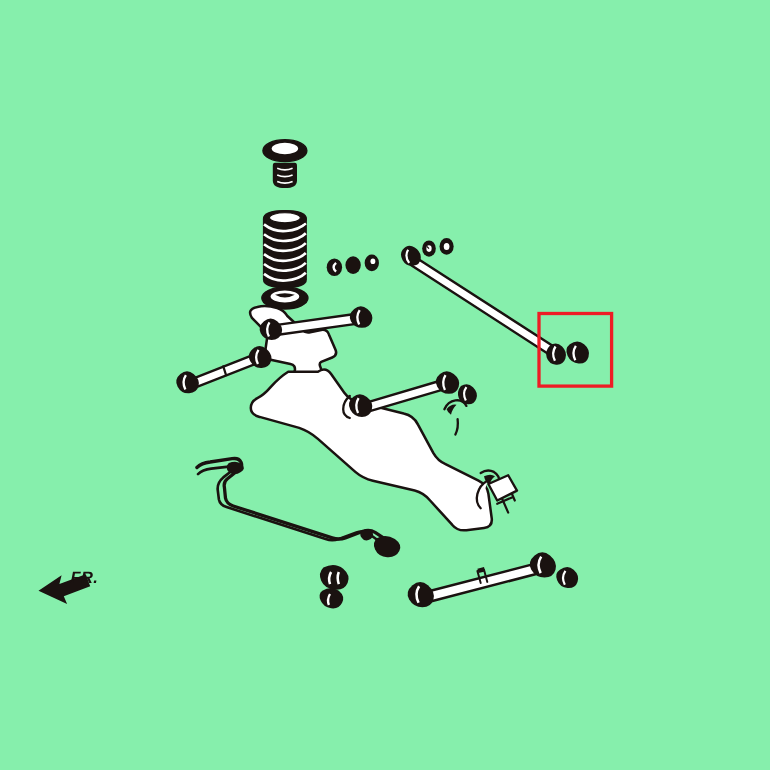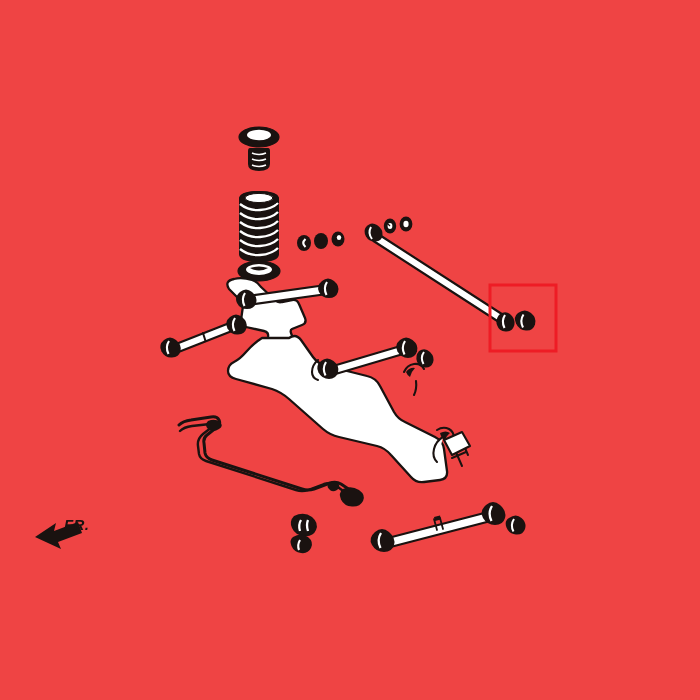--- a/index.html
+++ b/index.html
@@ -53,21 +53,21 @@
     font-size: 15px;
     font-weight: bold;
     font-style: italic;
     fill: #1a1210;
     letter-spacing: 0.4px;
   }
 </style>
 </head>
 <body>
 
-<div id="diagram-root" style="background: #ef4444;">
+<div id="diagram-root" style="background: #86efac;">
 
   <svg id="diagram-svg" viewBox="0 0 700 700" xmlns="http://www.w3.org/2000/svg">
 
     <g>
 
       <g>
         <ellipse class="ink-fill" cx="259" cy="137" rx="20" ry="10"></ellipse>
         <ellipse cx="259" cy="135" rx="12" ry="5.2" fill="#ffffff"></ellipse>
         <path class="ink-fill" d="M249 136 l2.4 5.6 M254.5 136.6 l1.7 5.6 M260 136.8 l1.2 5.6 M265 136.4 l0.6 5.4" stroke="#1a1210" stroke-width="1.9" fill="none"></path>
         <ellipse class="ink-stroke" cx="259" cy="137" rx="20" ry="10" stroke-width="1.2"></ellipse>

